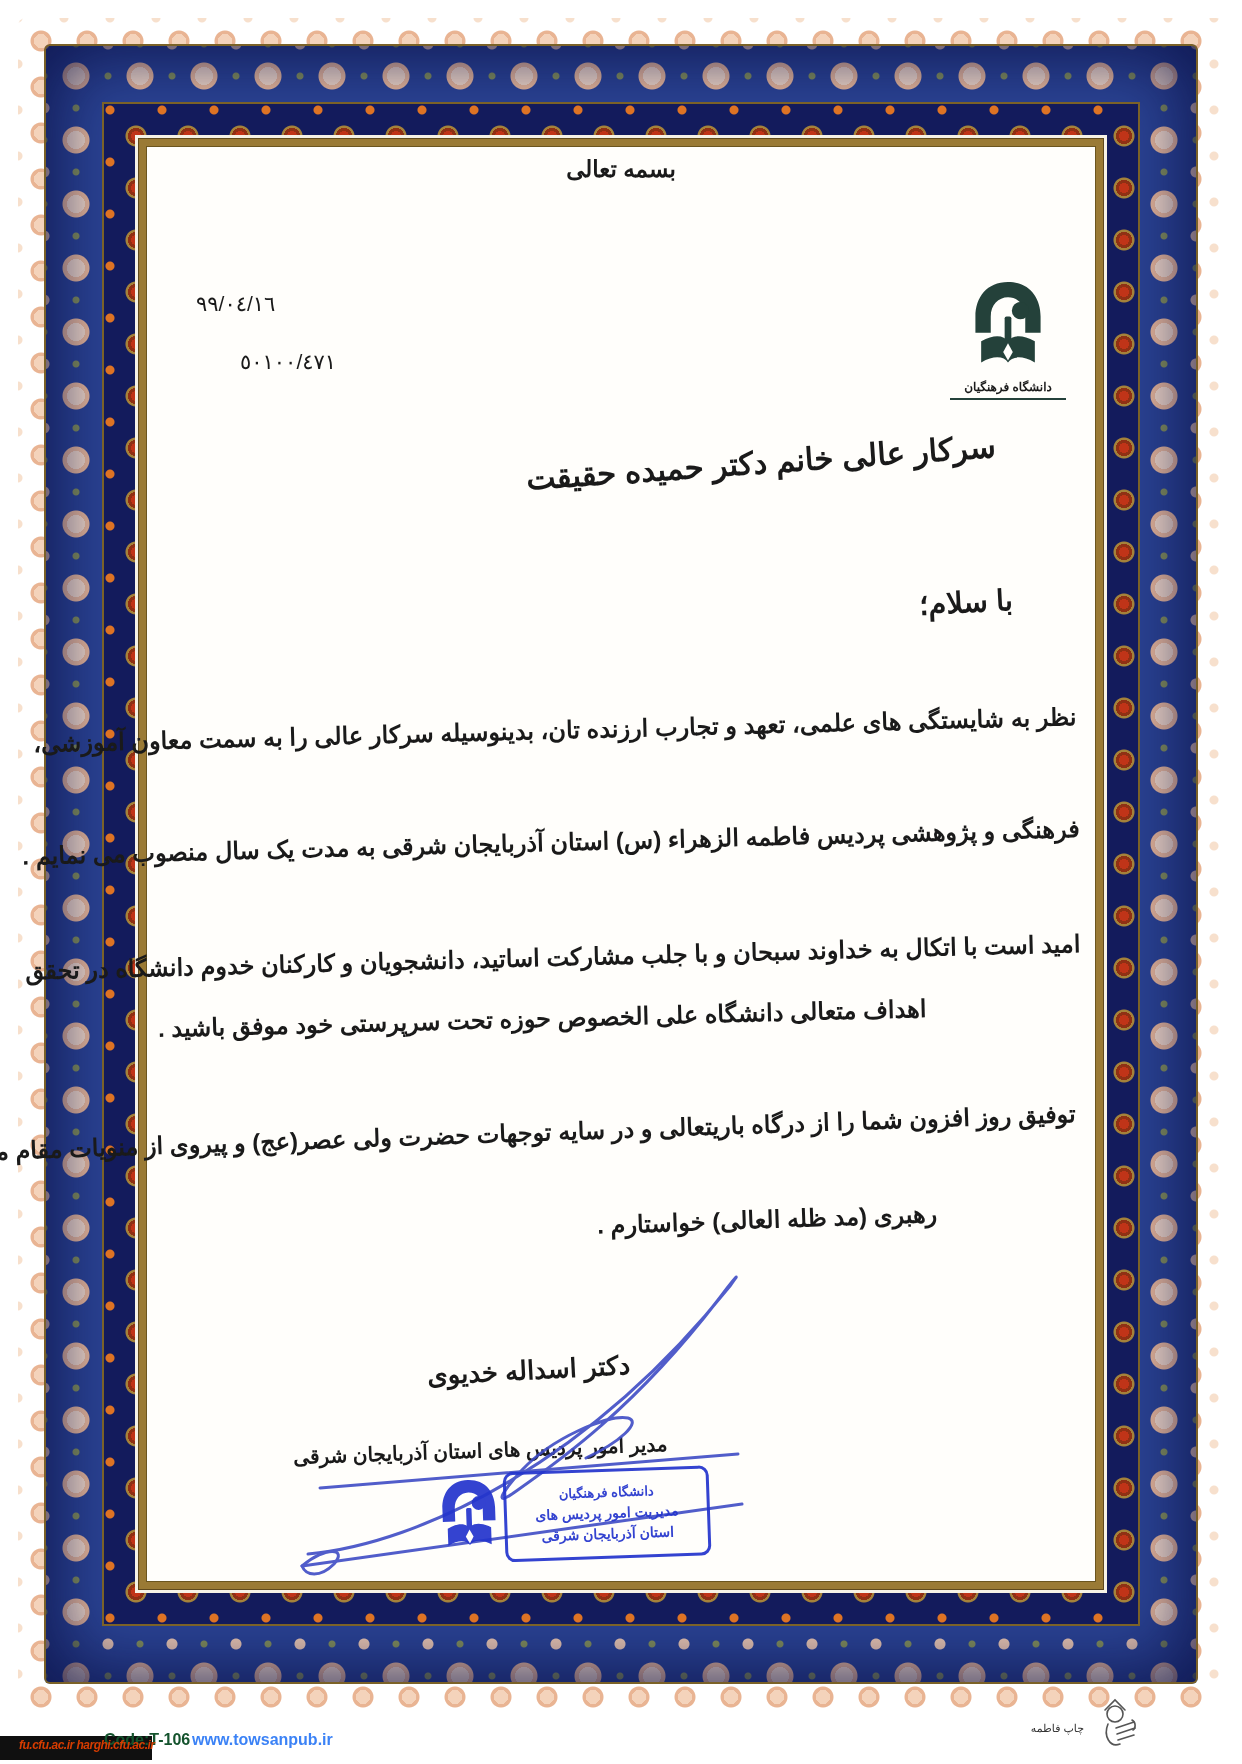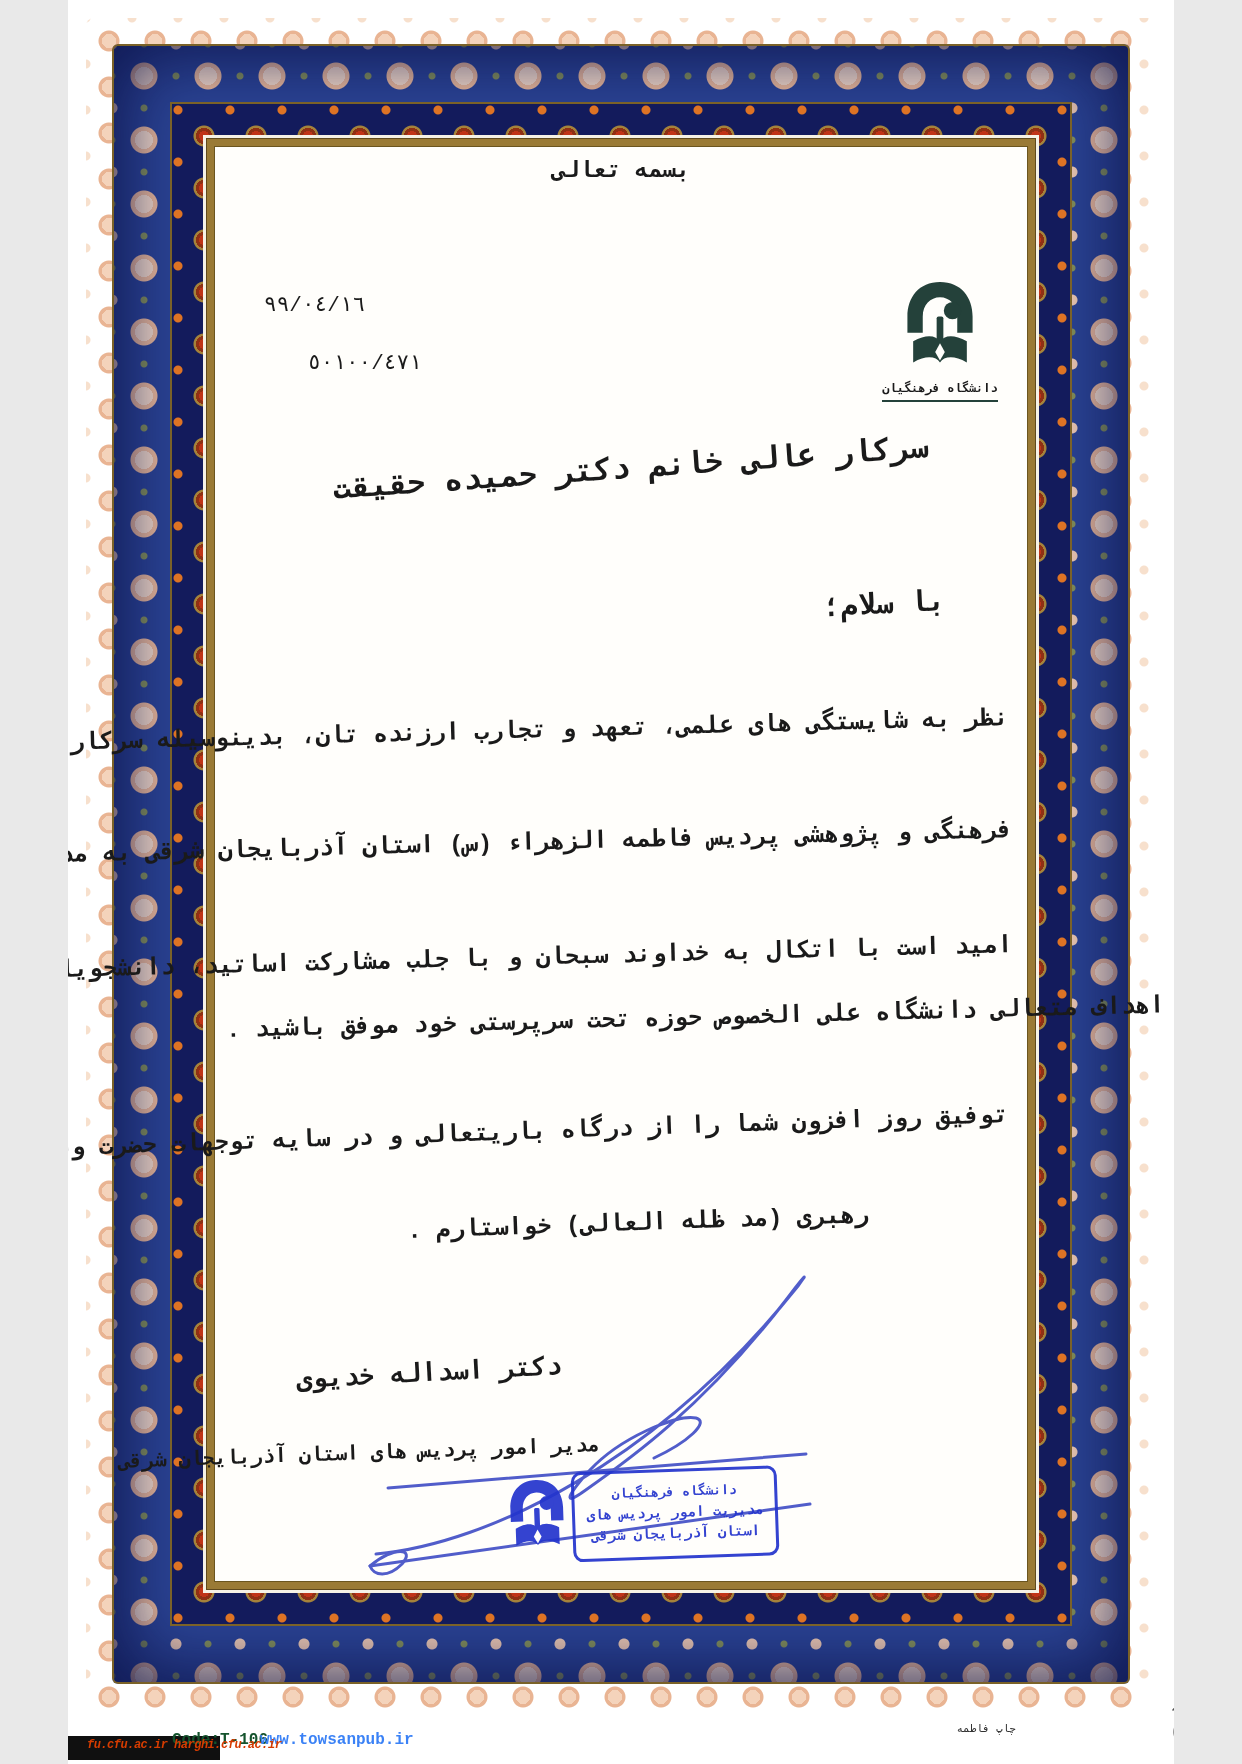--- a/index.html
+++ b/index.html
@@ -1,19 +1,19 @@
 <!DOCTYPE html>
 <html lang="fa"><head>
 <meta charset="utf-8">
 <style>
   html,body{margin:0;padding:0;background:#e9e9e9;}
   .cert{
-    position:relative;width:1106px;height:1764px;margin:0 auto;
+    position:relative;width:1242px;height:1764px;margin:0 auto;
     background:#ffffff;overflow:hidden;
-    font-family:Liberation Mono, monospace;color:#1a1a1a;
+    font-family:Liberation Sans, sans-serif;color:#1a1a1a;
   }
   
   .b-scallop{
     position:absolute;left:18px;top:18px;right:18px;bottom:56px;
     background-color:#ffffff;
     background-image:
       radial-gradient(circle, #f4d3bb 0 7px, #e9b493 7px 10px, rgba(233,180,147,0) 11px),
       radial-gradient(circle, #f7e0cd 0 4px, rgba(247,224,205,0) 5px);
     background-size:46px 46px,46px 46px;
     background-position:0 0,23px 23px;

